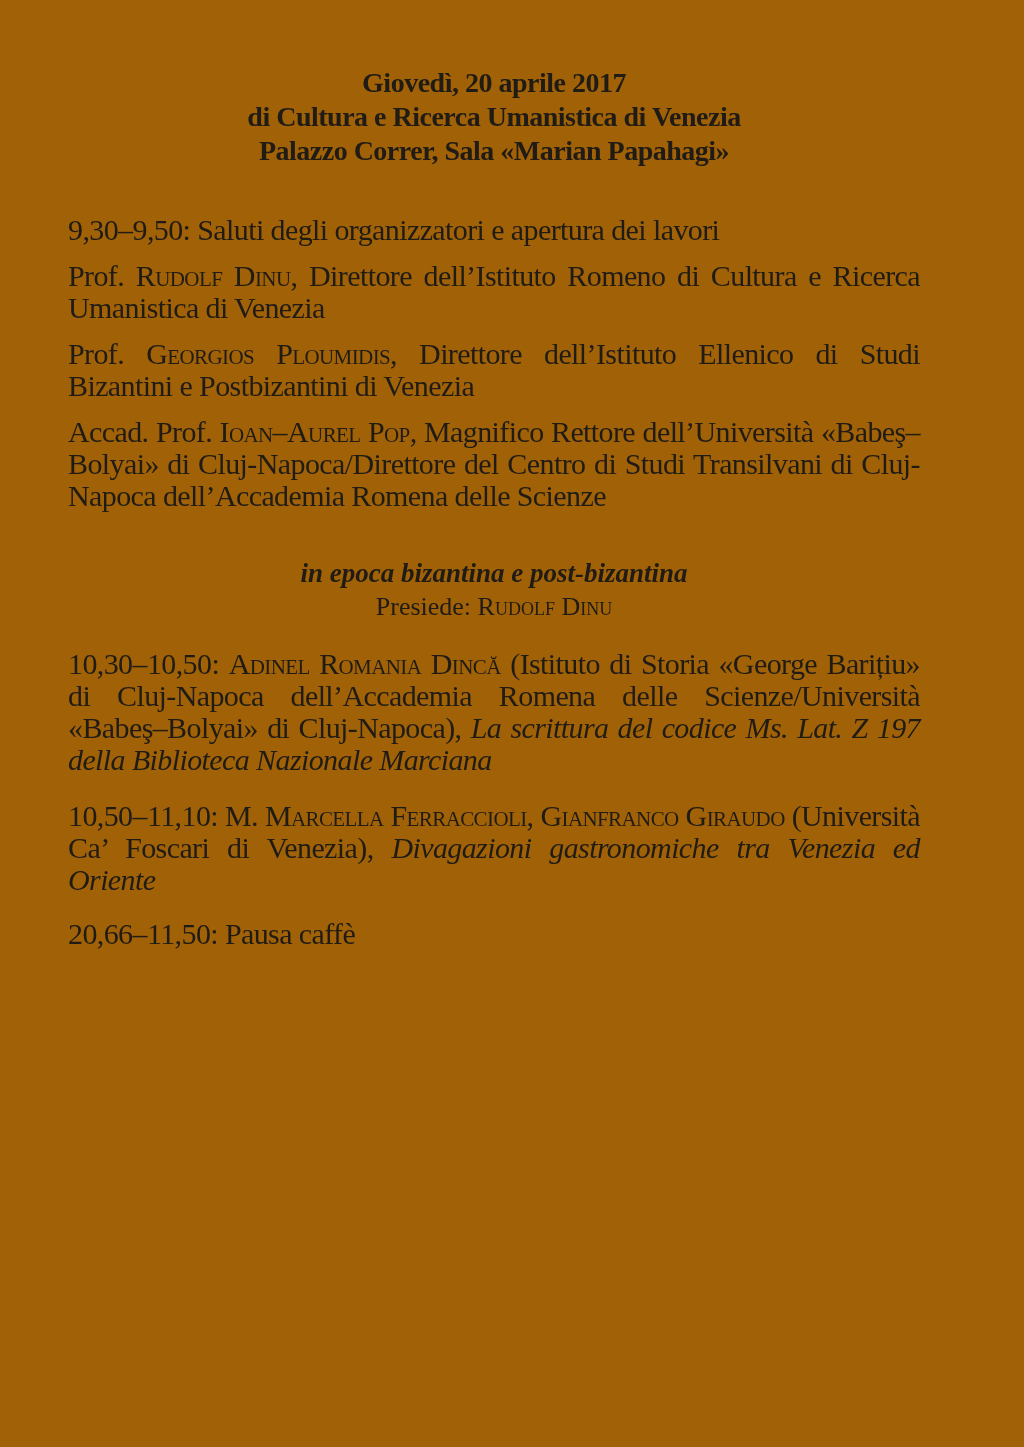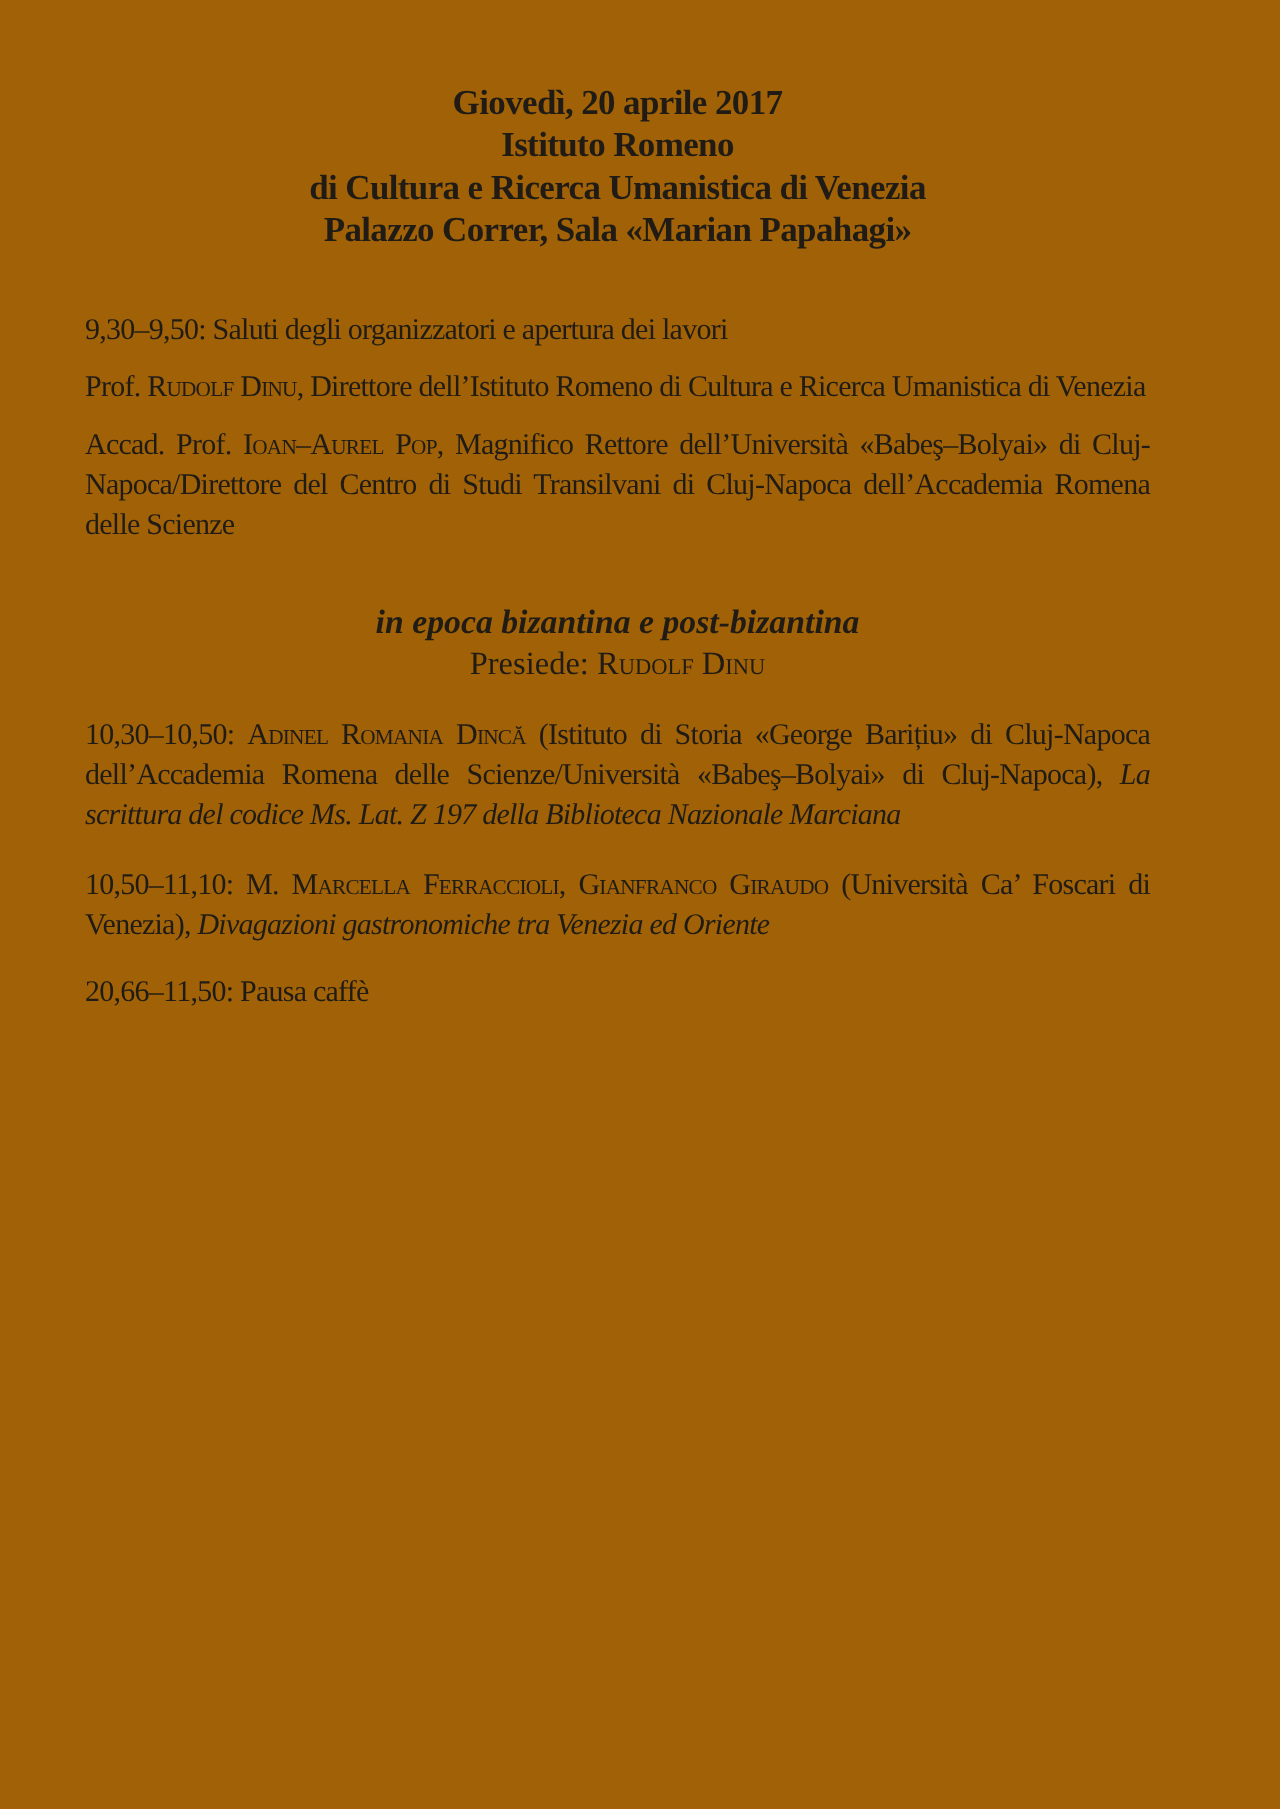--- a/index.html
+++ b/index.html
@@ -21,21 +21,21 @@
     box-sizing: content-box;
   }
   .doc-header {
     text-align: center;
     font-weight: bold;
     font-size: 28px;
     line-height: 34px;
     letter-spacing: -0.5px;
   }
   .para {
-    font-size: 24px;
+    font-size: 30px;
     line-height: 32px;
     letter-spacing: -0.6px;
     margin: 0;
   }
   .just { text-align: justify; }
   .sc { font-variant: small-caps; }
   .it { font-style: italic; }
   .session-head {
     text-align: center;
     line-height: 34px;
@@ -58,29 +58,29 @@
   .mt-c2 { margin-top: 22px; }
 </style>
 </head>
 <body>
 
 <div class="page">
   <div class="content">
 
     <header class="doc-header">
       <div>Giovedì, 20 aprile 2017</div>
-      <div>Istituto Romeno</div>
       <div>di Cultura e Ricerca Umanistica di Venezia</div>
       <div>Palazzo Correr, Sala «Marian Papahagi»</div>
     </header>
 
     <p class="para mt-p1"><span>9,30–9,50: Saluti degli organizzatori e apertura dei lavori</span></p>
 
     <p class="para just mt-sm"><span>Prof. </span><span class="sc">Rudolf Dinu</span><span>, Direttore dell’Istituto Romeno di Cultura e Ricerca Umanistica di Venezia</span></p>
 
+    <p class="para just mt-sm"><span>Prof. </span><span class="sc">Georgios Ploumidis</span><span>, Direttore dell’Istituto Ellenico di Studi Bizantini e Postbizantini di Venezia</span></p>
 
     <p class="para just mt-sm"><span>Accad. Prof. </span><span class="sc">Ioan–Aurel Pop</span><span>, Magnifico Rettore dell’Università «Babeş–Bolyai» di Cluj-Napoca/Direttore del Centro di Studi Transilvani di Cluj-Napoca dell’Accademia Romena delle Scienze</span></p>
 
     <div class="session-head mt-session">
       <div class="session-title">in epoca bizantina e post-bizantina</div>
       <div class="session-chair"><span>Presiede: </span><span class="sc">Rudolf Dinu</span></div>
     </div>
 
 
 

